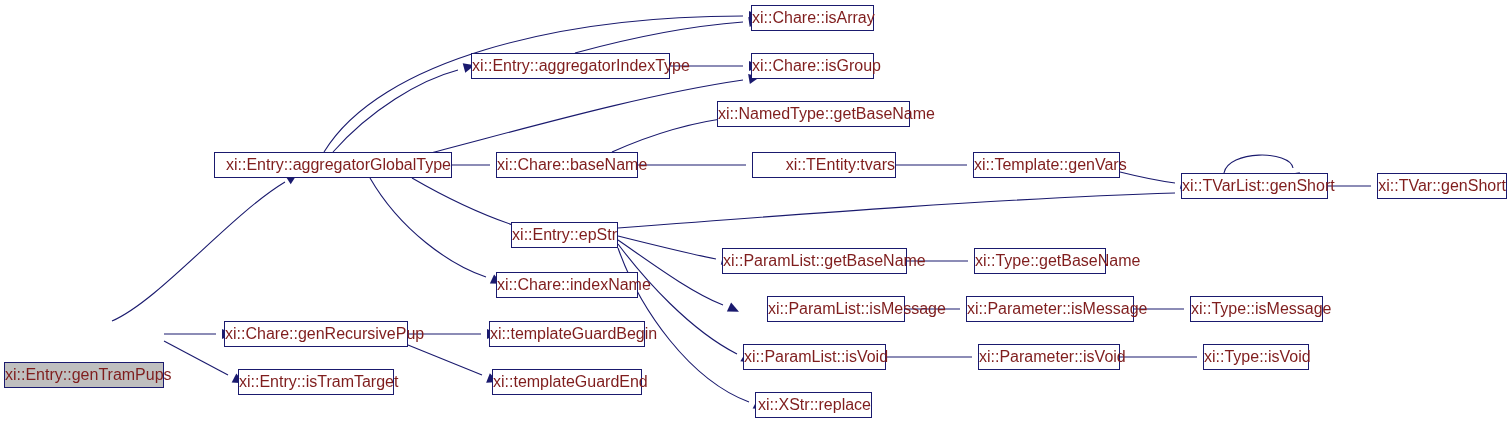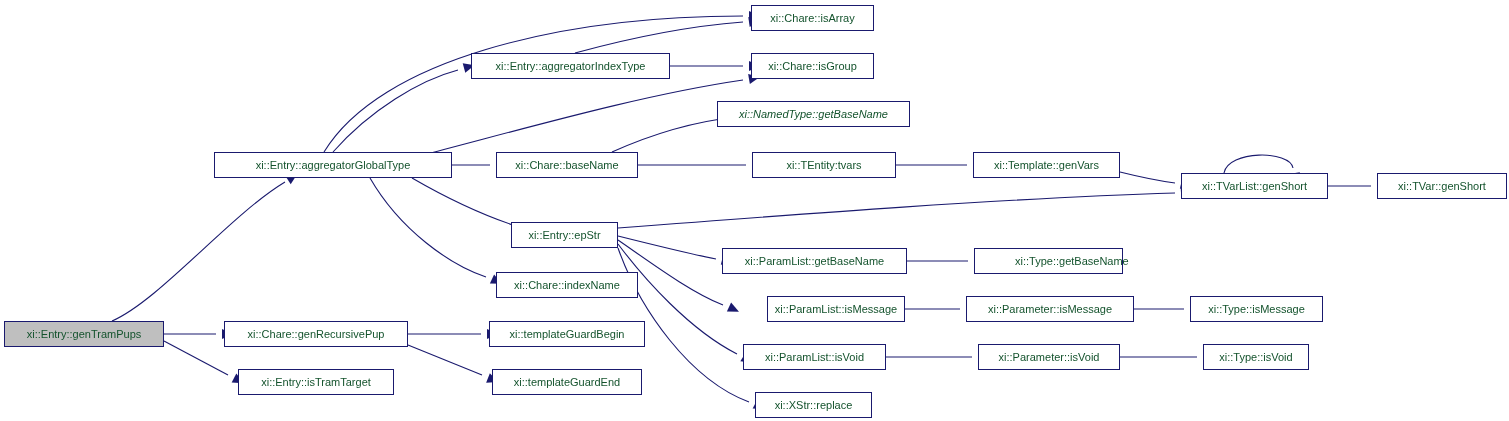--- a/index.html
+++ b/index.html
@@ -32,29 +32,30 @@
     fill: #1a1a6e;
     stroke: none;
   }
   .node-box {
     position: absolute;
     box-sizing: border-box;
     border: 1px solid #1a1a6e;
     background: #ffffff;
     height: 26px;
     line-height: 24px;
-    text-align: center;
+    text-align: right;
     white-space: nowrap;
-    font-size: 11px;
-    color: #14532d;
+    font-size: 16px;
+    color: #7f1d1d;
     letter-spacing: 0px;
     cursor: pointer;
   }
   .node-box.highlight {
     background: #bfbfbf;
+    margin-top: 41px;
   }
 </style>
 </head>
 <body>
 
 <div id="graph-root">
   <svg id="graph-svg" viewBox="0 0 1509 421" preserveAspectRatio="none" aria-hidden="true">
       <path d="M 112,321 C 160,300 230,215 285,182" class="edge-path"></path>
       <polygon points="0,-5 11,0 0,5" class="edge-arrow" transform="translate(288,180) rotate(-33)"></polygon>
       <path d="M 164,334 L 216,334" class="edge-path"></path>
@@ -115,32 +116,32 @@
       <polygon points="0,-5 11,0 0,5" class="edge-arrow" transform="translate(755,404) rotate(28)"></polygon>
     </svg>
   <div id="nodes-layer">
       <div class="node-box highlight" style="left: 4px; top: 321px; width: 160px;">xi::Entry::genTramPups</div>
       <div class="node-box" style="left: 224px; top: 321px; width: 184px;">xi::Chare::genRecursivePup</div>
       <div class="node-box" style="left: 238px; top: 369px; width: 156px;">xi::Entry::isTramTarget</div>
       <div class="node-box" style="left: 214px; top: 152px; width: 238px;">xi::Entry::aggregatorGlobalType</div>
       <div class="node-box" style="left: 465px; top: 53px; width: 199px; margin-left: 6px;">xi::Entry::aggregatorIndexType</div>
       <div class="node-box" style="left: 751px; top: 5px; width: 123px;">xi::Chare::isArray</div>
       <div class="node-box" style="left: 751px; top: 53px; width: 123px;">xi::Chare::isGroup</div>
-      <div class="node-box" style="left: 717px; top: 101px; width: 193px; font-style: italic;">xi::NamedType::getBaseName</div>
+      <div class="node-box" style="left: 717px; top: 101px; width: 193px;">xi::NamedType::getBaseName</div>
       <div class="node-box" style="left: 496px; top: 152px; width: 142px;">xi::Chare::baseName</div>
       <div class="node-box" style="left: 752px; top: 152px; width: 144px;">xi::TEntity:tvars</div>
       <div class="node-box" style="left: 973px; top: 152px; width: 147px;">xi::Template::genVars</div>
       <div class="node-box" style="left: 1181px; top: 173px; width: 147px;">xi::TVarList::genShort</div>
       <div class="node-box" style="left: 1377px; top: 173px; width: 130px;">xi::TVar::genShort</div>
       <div class="node-box" style="left: 511px; top: 222px; width: 107px;">xi::Entry::epStr</div>
       <div class="node-box" style="left: 496px; top: 272px; width: 142px;">xi::Chare::indexName</div>
       <div class="node-box" style="left: 489px; top: 321px; width: 156px;">xi::templateGuardBegin</div>
       <div class="node-box" style="left: 492px; top: 369px; width: 150px;">xi::templateGuardEnd</div>
       <div class="node-box" style="left: 722px; top: 248px; width: 185px;">xi::ParamList::getBaseName</div>
-      <div class="node-box" style="left: 974px; top: 248px; width: 149px; padding-left: 40px;">xi::Type::getBaseName</div>
+      <div class="node-box" style="left: 974px; top: 248px; width: 132px;">xi::Type::getBaseName</div>
       <div class="node-box" style="left: 767px; top: 296px; width: 138px;">xi::ParamList::isMessage</div>
       <div class="node-box" style="left: 966px; top: 296px; width: 168px;">xi::Parameter::isMessage</div>
       <div class="node-box" style="left: 1190px; top: 296px; width: 133px;">xi::Type::isMessage</div>
       <div class="node-box" style="left: 743px; top: 344px; width: 143px;">xi::ParamList::isVoid</div>
       <div class="node-box" style="left: 978px; top: 344px; width: 142px;">xi::Parameter::isVoid</div>
       <div class="node-box" style="left: 1203px; top: 344px; width: 106px;">xi::Type::isVoid</div>
       <div class="node-box" style="left: 755px; top: 392px; width: 117px;">xi::XStr::replace</div>
     </div>
 </div>
 

